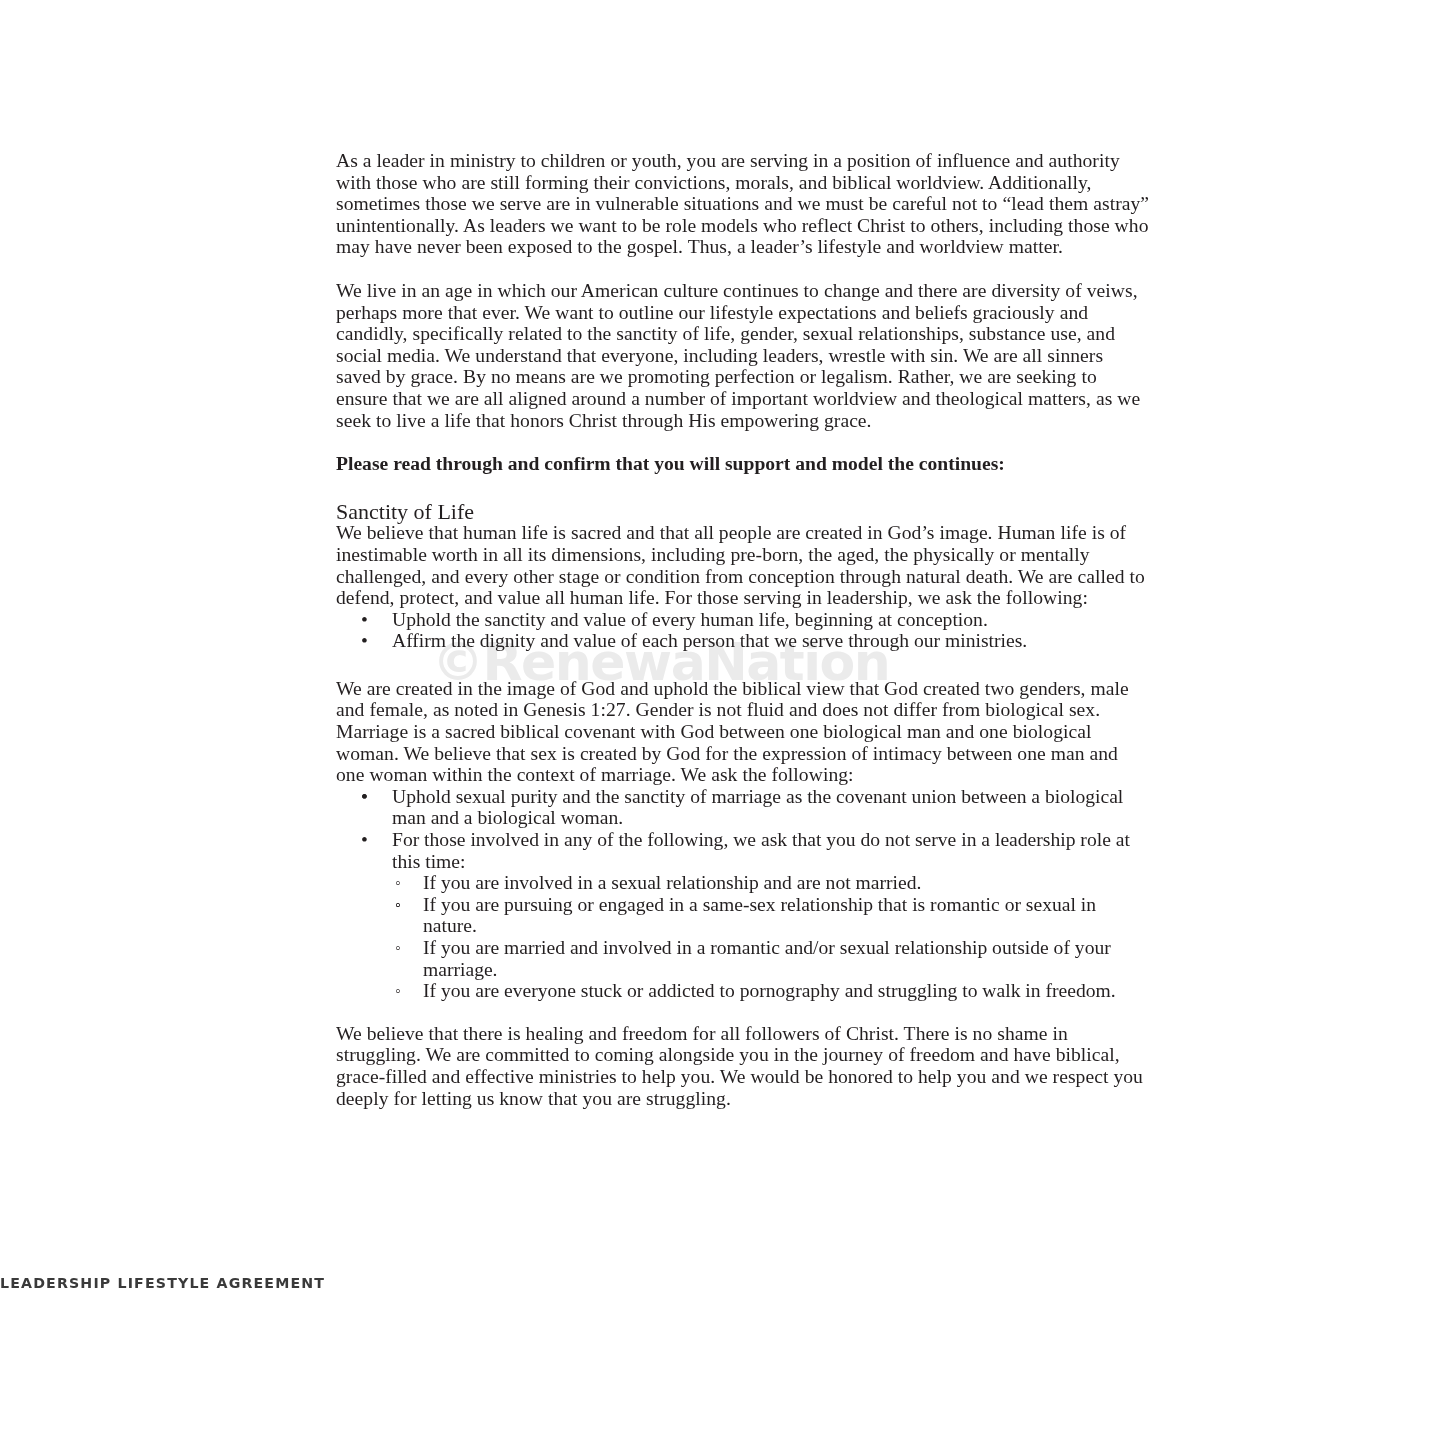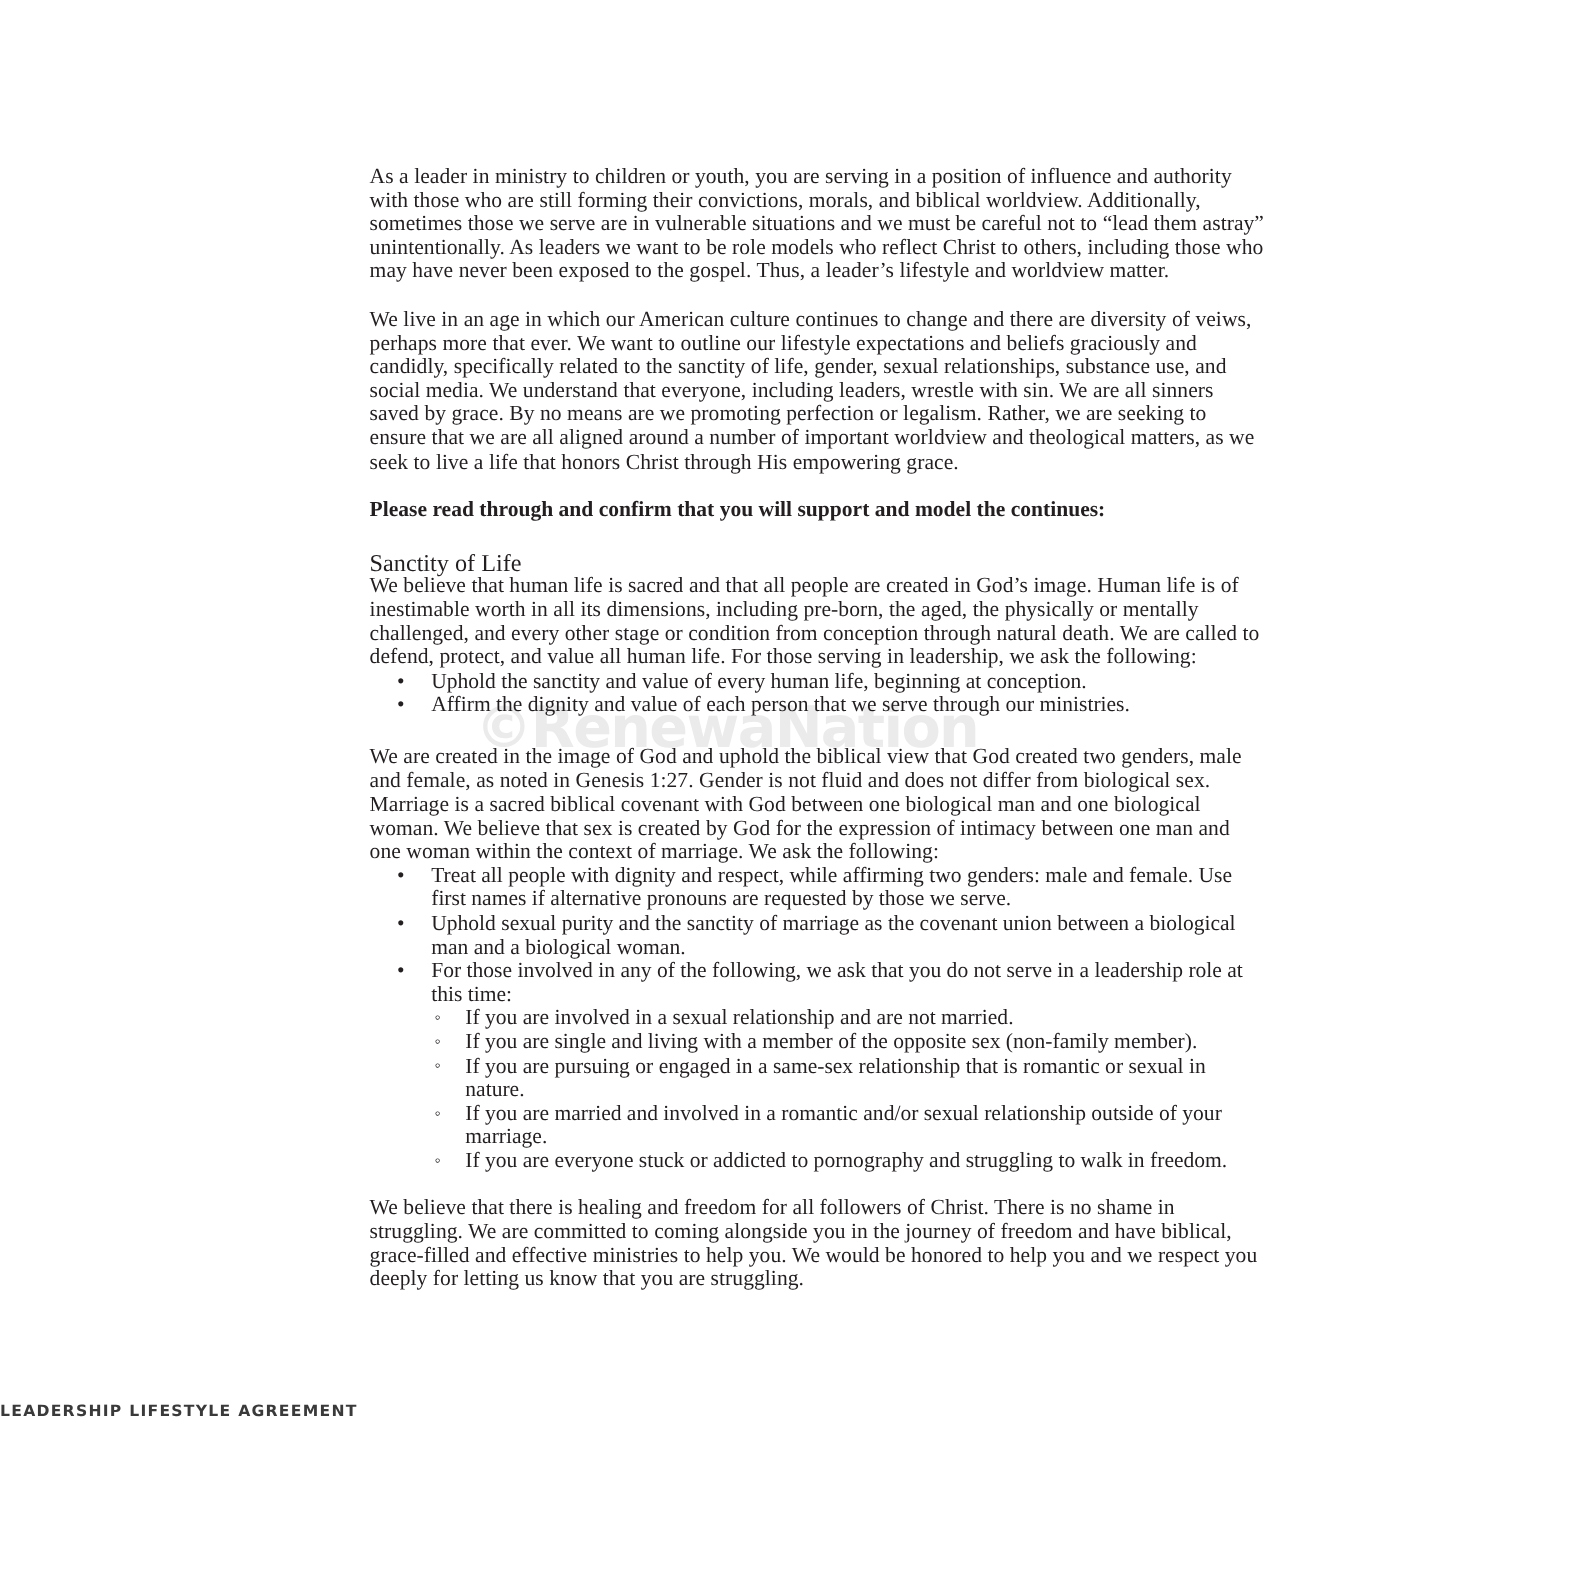--- a/index.html
+++ b/index.html
@@ -172,40 +172,38 @@
     </ul>
 
     <div class="sec-gap"></div>
 
 
     <p class="para tight">We are created in the image of God and uphold the biblical view that God created two genders, male and female, as noted in Genesis 1:27. Gender is not fluid and does not differ from biological sex. Marriage is a sacred biblical covenant with God between one biological man and one biological woman. We believe that sex is created by God for the expression of intimacy between one man and one woman within the context of marriage. We ask the following:</p>
 
     <ul class="b1">
       <li>
         <span class="mk">•</span>
-        <span>Treat all people with dignity and respect, while affirming two genders: male and female. Use first names if alternative pronouns are requested by those we serve.</span>
       </li>
       <li>
         <span class="mk">•</span>
         <span>Uphold sexual purity and the sanctity of marriage as the covenant union between a biological man and a biological woman.</span>
       </li>
       <li>
         <span class="mk">•</span>
         <span>For those involved in any of the following, we ask that you do not serve in a leadership role at this time:</span>
       </li>
     </ul>
 
     <ul class="b2">
       <li>
         <span class="mk">◦</span>
         <span>If you are involved in a sexual relationship and are not married.</span>
       </li>
       <li>
         <span class="mk">◦</span>
-        <span>If you are single and living with a member of the opposite sex (non-family member).</span>
       </li>
       <li>
         <span class="mk">◦</span>
         <span>If you are pursuing or engaged in a same-sex relationship that is romantic or sexual in nature.</span>
       </li>
       <li>
         <span class="mk">◦</span>
         <span>If you are married and involved in a romantic and/or sexual relationship outside of your marriage.</span>
       </li>
       <li>

